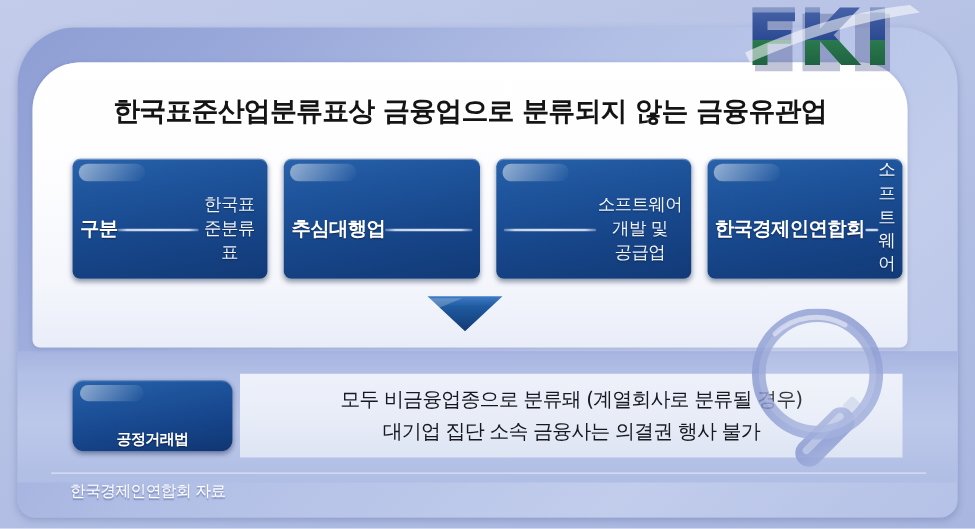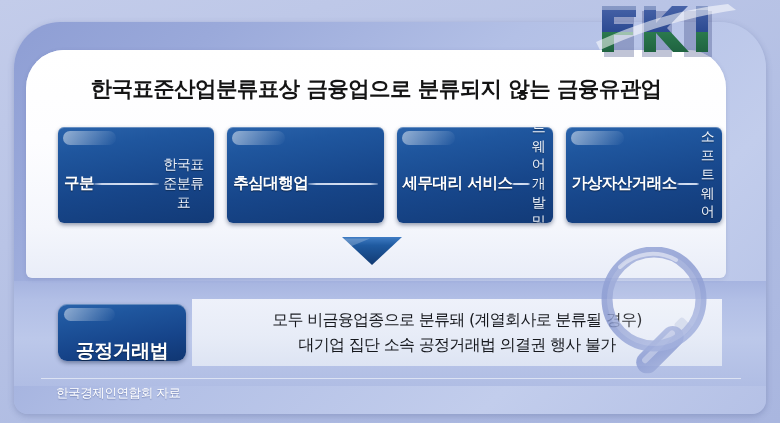--- a/index.html
+++ b/index.html
@@ -175,21 +175,21 @@
   }
   .concl-box::before {
     content: "";
     position: absolute;
     left: 6px; top: 4px;
     width: 40%; height: 13px;
     border-radius: 7px;
     background: linear-gradient(120deg, rgba(255,255,255,0.48), rgba(255,255,255,0));
   }
   .concl-label {
-    font-size: 19px;
+    font-size: 12px;
     font-weight: bold;
     color: #ffffff;
     letter-spacing: -0.5px;
     white-space: nowrap;
     text-shadow: 0 1px 1px rgba(0,0,0,0.45);
     position: relative;
     z-index: 2;
     margin-top: 37px;
   }
 
@@ -282,27 +282,26 @@
       <div class="cat-rule"></div>
       <div class="cat-body">한국표준분류표</div>
     </div>
 
     <div class="catbox">
       <div class="cat-head">추심대행업</div>
       <div class="cat-rule"></div>
     </div>
 
     <div class="catbox">
-      <div class="cat-head">세무대리 서비스</div>
       <div class="cat-rule"></div>
       <div class="cat-body">소프트웨어 개발 및<br>공급업</div>
     </div>
 
     <div class="catbox">
-      <div class="cat-head">가상자산거래소</div>
+      <div class="cat-head">한국경제인연합회</div>
       <div class="cat-rule"></div>
       <div class="cat-body">응용소프트웨어<br>공급업</div>
     </div>
 
   </div>
 
   <div class="arrow-wrap">
     <svg width="64" height="30" viewBox="0 0 64 30">
       <defs>
         <linearGradient id="arrGrad" x1="0" y1="0" x2="0" y2="1">
@@ -311,21 +310,21 @@
           <stop offset="100%" stop-color="#123a72"></stop>
         </linearGradient>
       </defs>
       <polygon points="2,1 62,1 32,29" fill="url(#arrGrad)"></polygon>
       <polygon points="4,2.5 30,2.5 7,12" fill="rgba(255,255,255,0.22)"></polygon>
     </svg>
   </div>
 
   <div class="concl-panel">
     <div class="concl-line">모두 비금융업종으로 분류돼 (계열회사로 분류될 경우)</div>
-    <div class="concl-line">대기업 집단 소속 공정거래법 의결권 행사 불가</div>
+    <div class="concl-line">대기업 집단 소속 금융사는 의결권 행사 불가</div>
   </div>
 
   <div class="concl-box">
     <span class="concl-label">공정거래법</span>
   </div>
 
   <div class="magnifier">
     <svg width="175" height="150" viewBox="0 0 175 150">
       <defs>
         <linearGradient id="ringG" x1="0" y1="0" x2="0.6" y2="1">

